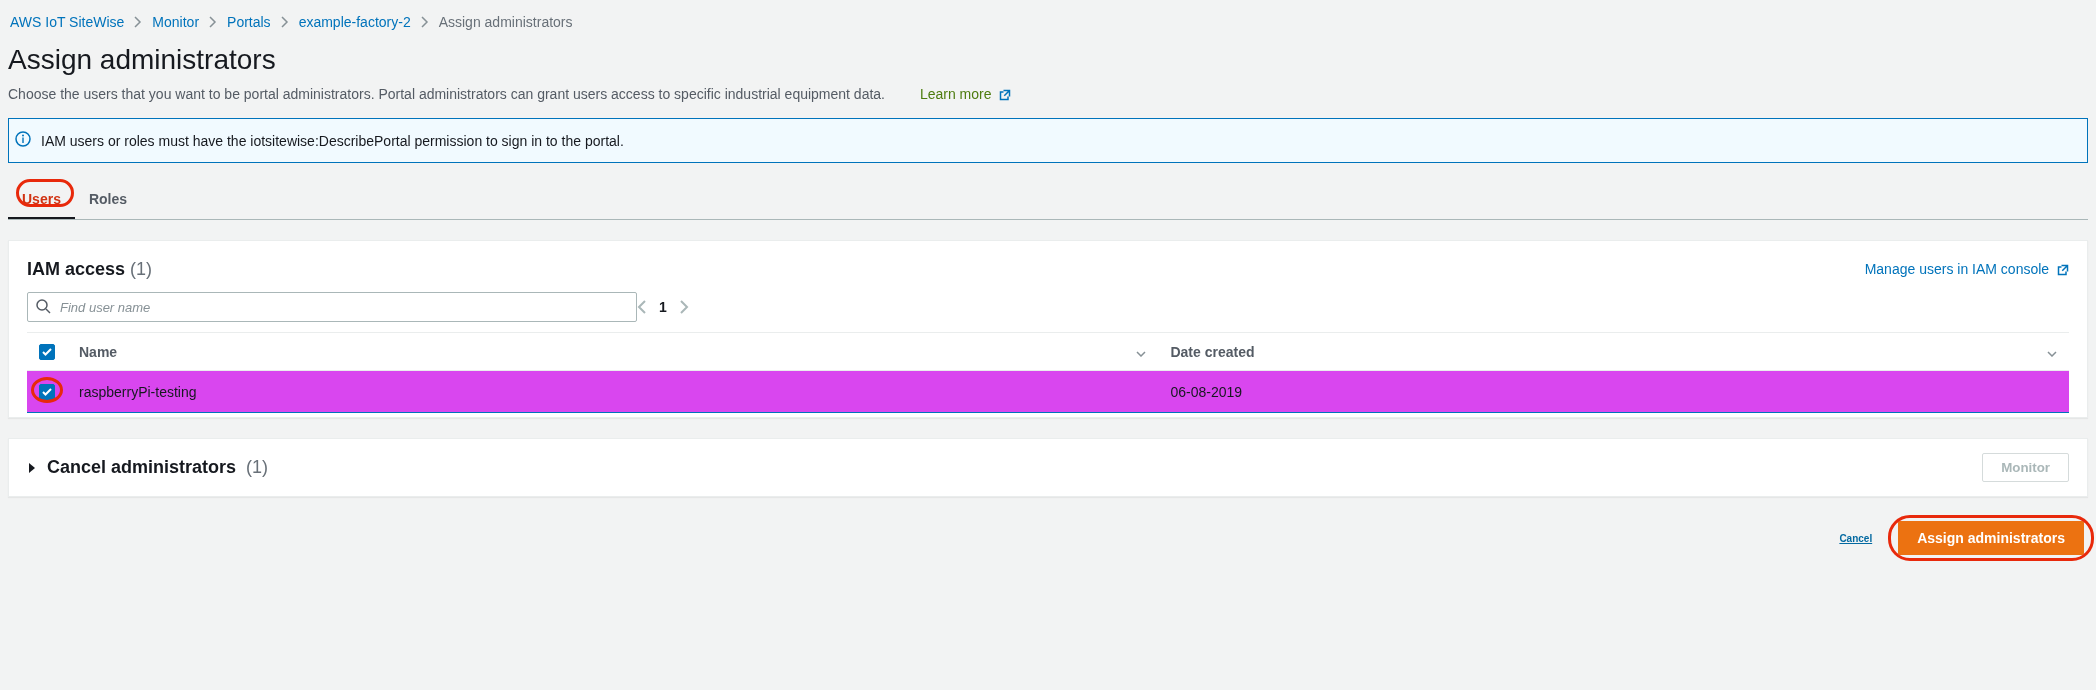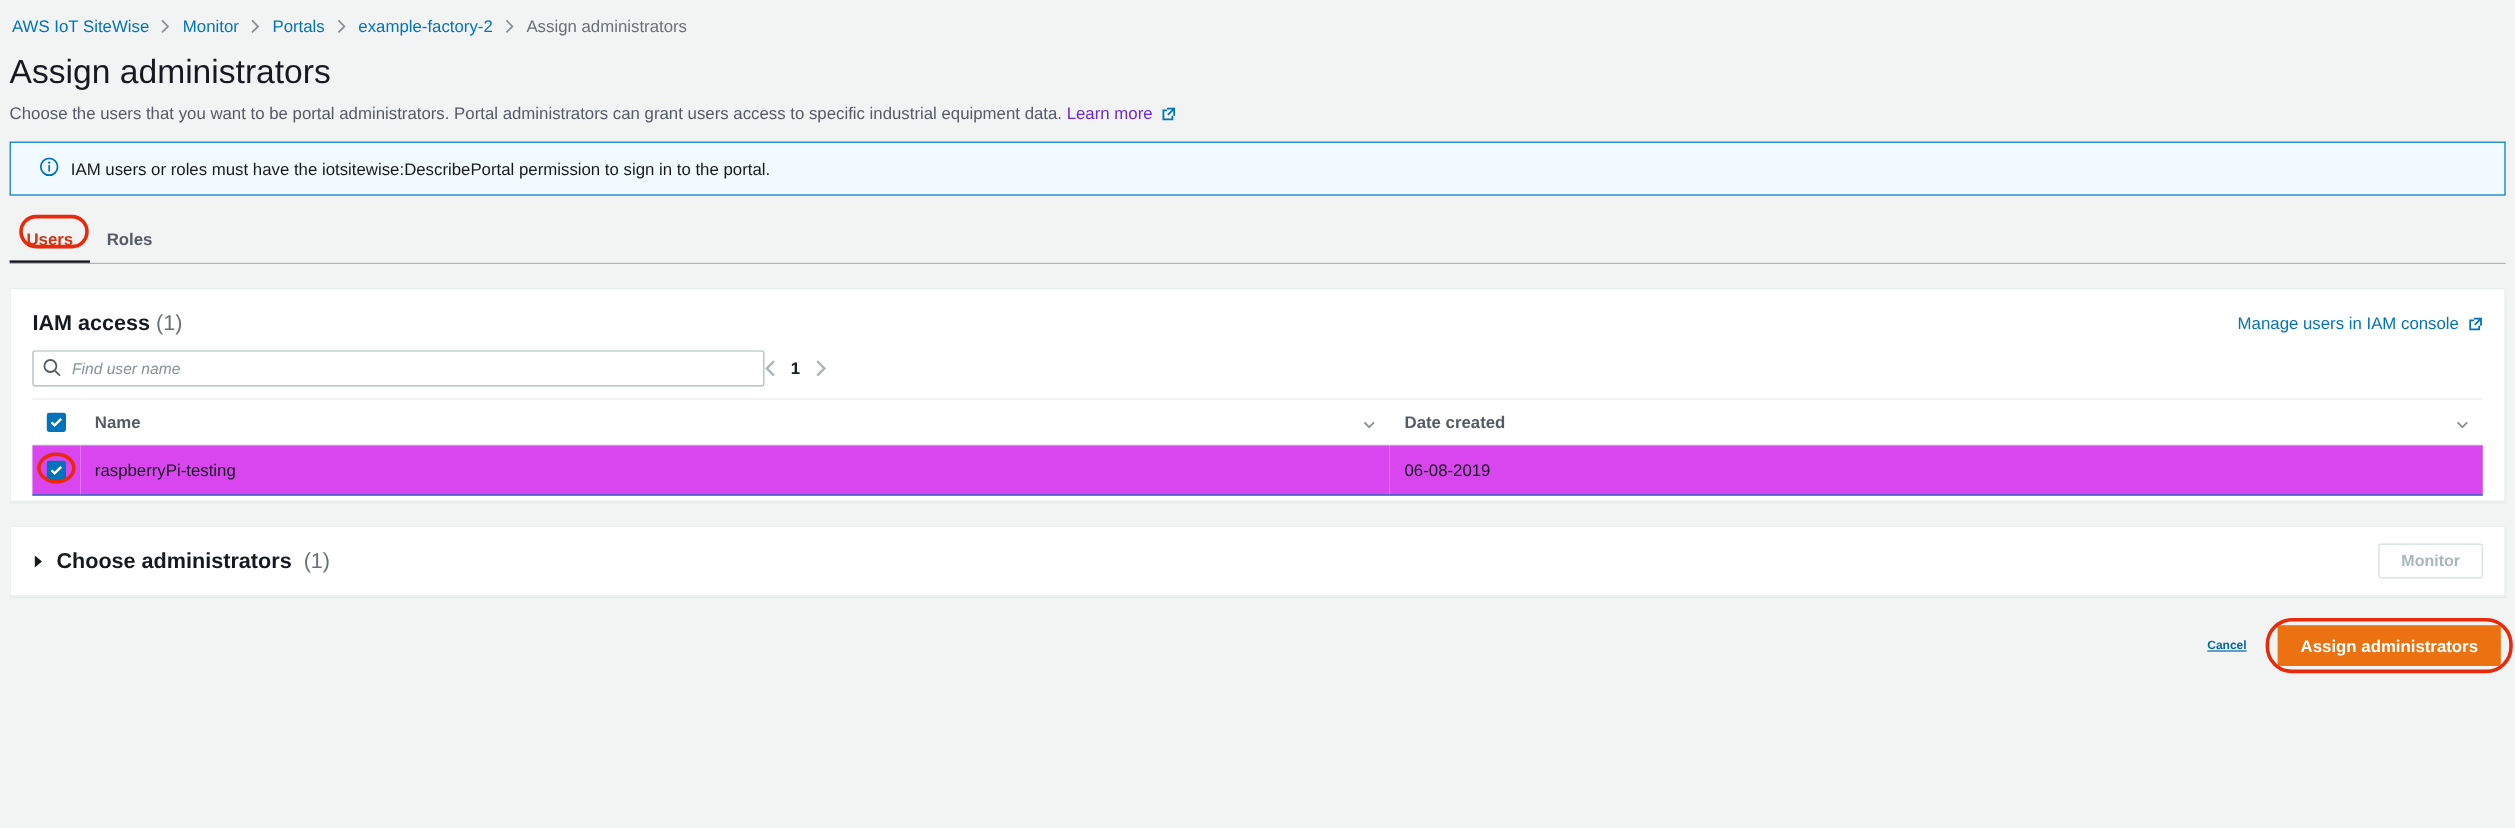--- a/index.html
+++ b/index.html
@@ -12,27 +12,27 @@
   }
   .page { padding: 8px 8px 40px 8px; }
   
   .breadcrumbs { display: flex; align-items: center; gap: 10px; padding: 6px 0 10px 2px; font-size: 14px; text-align: right; }
   .breadcrumbs a { color: #0073bb; text-decoration: none; }
   .crumb-sep { color: #687078; display: inline-flex; }
   .crumb-current { color: #687078; }
   
   h1.page-title { font-size: 28px; font-weight: 400; margin: 4px 0 10px 0; }
   .page-desc { color: #545b64; margin-bottom: 14px; }
-  .page-desc a { color: #6d28d9; text-decoration: none; }
+  .page-desc a { color: #4d7c0f; text-decoration: none; margin-left: 31px; }
   .ext-icon { display: inline-block; vertical-align: -2px; margin-left: 4px; }
   
   .info-box {
     border: 1px solid #0073bb;
     background: #f1faff;
-    padding: 12px 24px;
+    padding: 12px 6px;
     display: flex;
     align-items: center;
     gap: 10px;
     color: #16191f;
   }
   .info-icon { color: #0073bb; flex-shrink: 0; }
   
   .tabs { display: flex; border-bottom: 1px solid #aab7b8; margin-top: 18px; }
   .tab { padding: 10px 14px; color: #545b64; cursor: pointer; font-weight: 700; }
   .tab.active { color: #d13212; border-bottom: 2px solid #16191f; }
@@ -273,21 +273,21 @@
     </table>
   </div>
 
   <div class="admins-panel">
     <div class="admins-left">
       <span class="toggle-caret">
         <svg width="10" height="12" viewBox="0 0 10 12">
             <path d="M2 1l6 5-6 5z" fill="#16191f"></path>
           </svg>
       </span>
-      <span>Choose administrators</span>
+      <span>Cancel administrators</span>
       <span class="count">(1)</span>
     </div>
     <button class="remove-btn">Monitor</button>
   </div>
 
   <div class="footer-actions">
     <button class="btn-cancel">Cancel</button>
     <span class="primary-wrap">
       <button class="btn-primary">Assign administrators</button>
       <span class="circle-highlight"></span>

